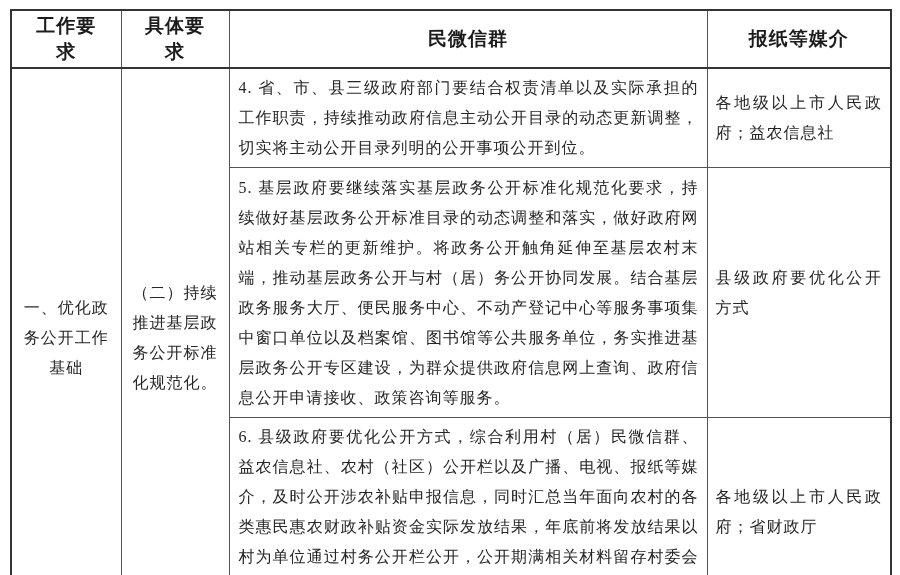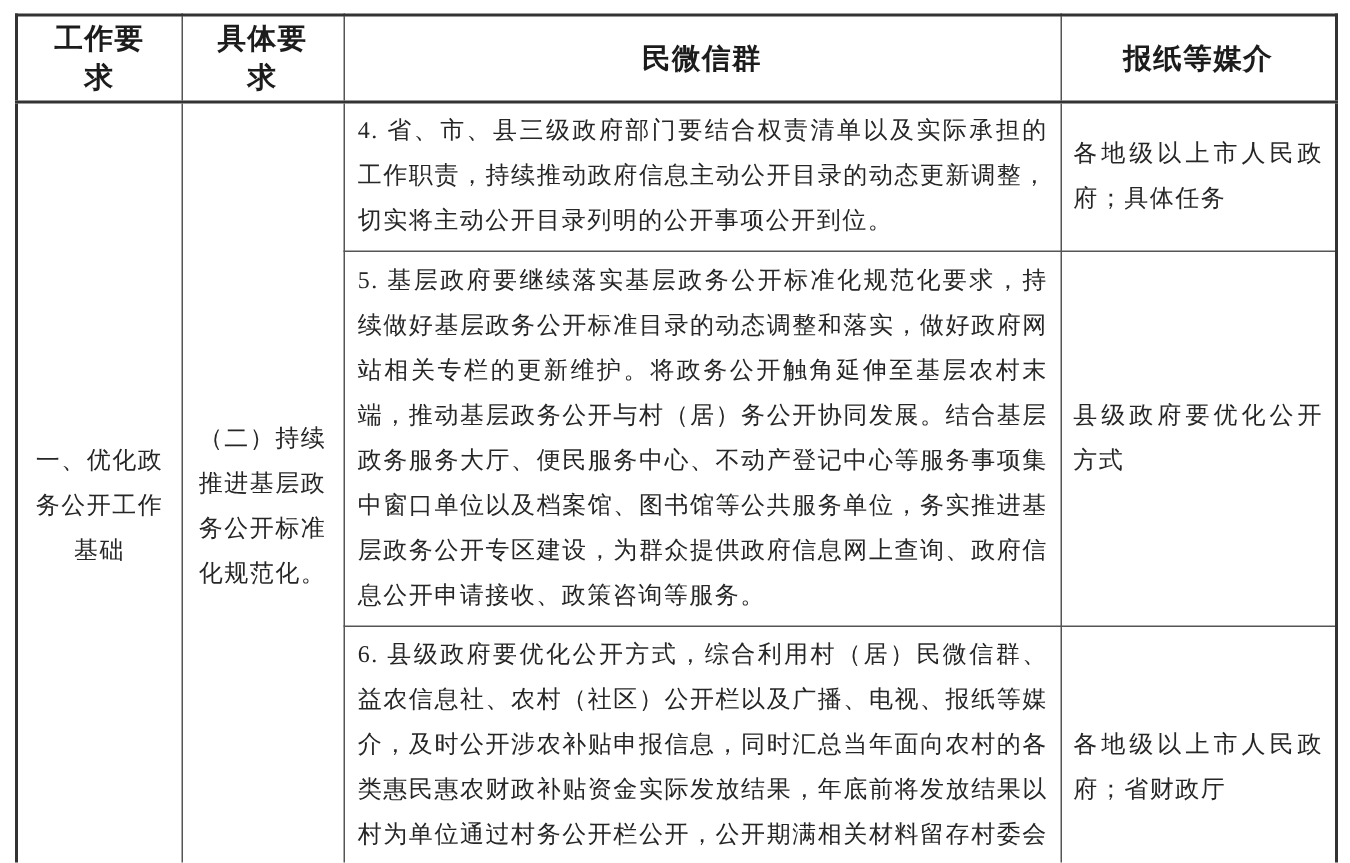--- a/index.html
+++ b/index.html
@@ -81,21 +81,21 @@
         <th>具体要求</th>
         <th>民微信群</th>
         <th>报纸等媒介</th>
       </tr>
     </thead>
     <tbody>
       <tr class="row-1">
         <td class="col-work" rowspan="3">一、优化政务公开工作基础</td>
         <td class="col-task" rowspan="3">（二）持续推进基层政务公开标准化规范化。</td>
         <td class="col-req">4. 省、市、县三级政府部门要结合权责清单以及实际承担的工作职责，持续推动政府信息主动公开目录的动态更新调整，切实将主动公开目录列明的公开事项公开到位。</td>
-        <td class="col-lead">各地级以上市人民政府；具体任务</td>
+        <td class="col-lead">各地级以上市人民政府；益农信息社</td>
       </tr>
       <tr class="row-2">
         <td class="col-req">5. 基层政府要继续落实基层政务公开标准化规范化要求，持续做好基层政务公开标准目录的动态调整和落实，做好政府网站相关专栏的更新维护。将政务公开触角延伸至基层农村末端，推动基层政务公开与村（居）务公开协同发展。结合基层政务服务大厅、便民服务中心、不动产登记中心等服务事项集中窗口单位以及档案馆、图书馆等公共服务单位，务实推进基层政务公开专区建设，为群众提供政府信息网上查询、政府信息公开申请接收、政策咨询等服务。</td>
         <td class="col-lead">县级政府要优化公开方式</td>
       </tr>
       <tr class="row-3">
         <td class="col-req">6. 县级政府要优化公开方式，综合利用村（居）民微信群、益农信息社、农村（社区）公开栏以及广播、电视、报纸等媒介，及时公开涉农补贴申报信息，同时汇总当年面向农村的各类惠民惠农财政补贴资金实际发放结果，年底前将发放结果以村为单位通过村务公开栏公开，公开期满相关材料留存村委会供村民查询。各级财政部门要做好业务指导。</td>
         <td class="col-lead">各地级以上市人民政府；省财政厅</td>
       </tr>
     </tbody>

